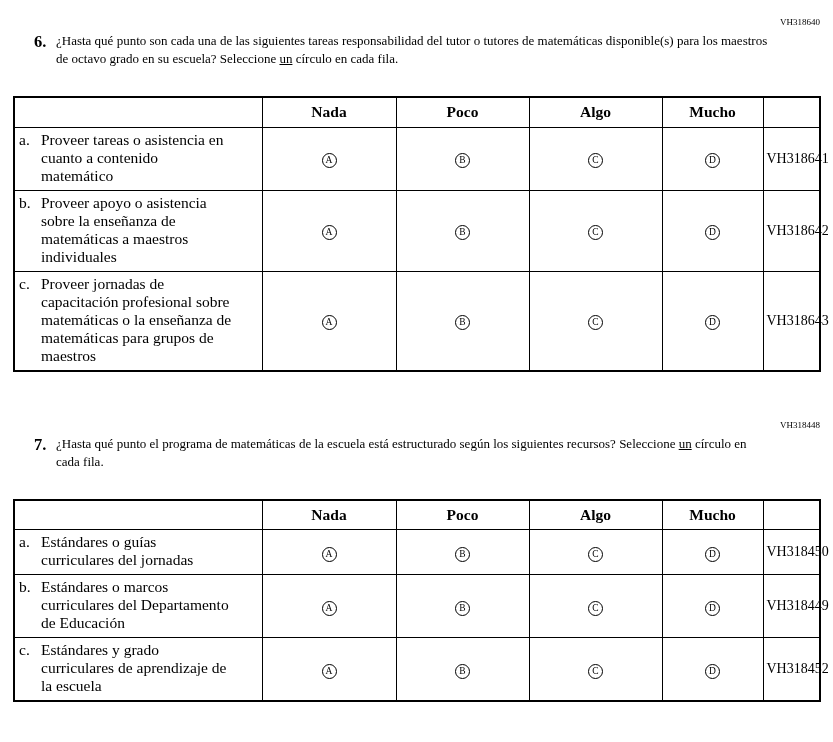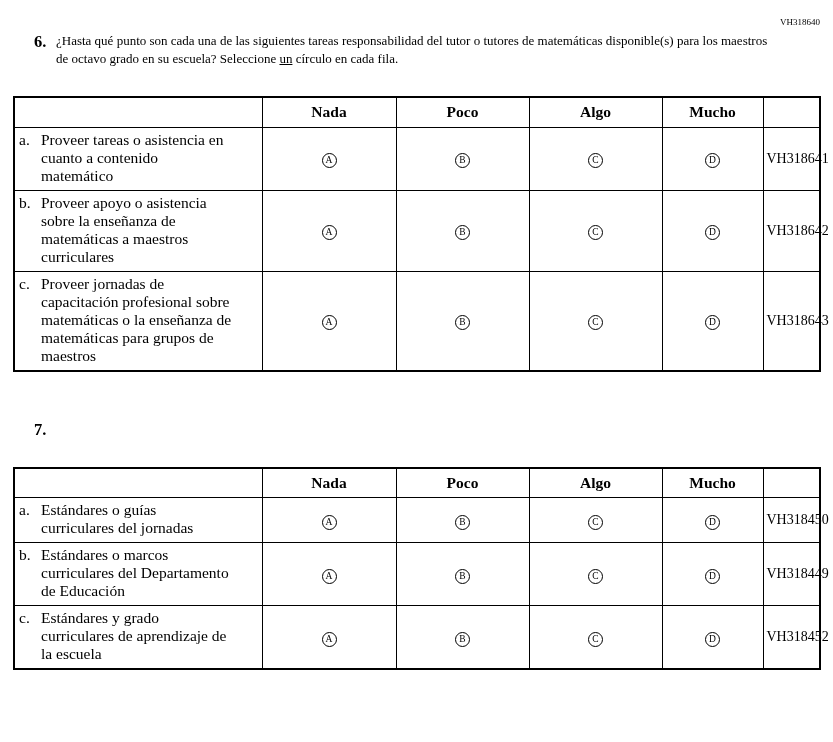--- a/index.html
+++ b/index.html
@@ -130,21 +130,21 @@
       <td class="opt-cell"><span class="circle">A</span></td>
       <td class="opt-cell"><span class="circle">B</span></td>
       <td class="opt-cell"><span class="circle">C</span></td>
       <td class="opt-cell"><span class="circle">D</span></td>
       <td class="code-cell">VH318641</td>
     </tr>
     <tr>
       <td class="label-cell">
         <div class="row-flex">
           <span class="row-letter">b.</span>
-          <span class="row-text">Proveer apoyo o asistencia sobre la enseñanza de matemáticas a maestros curriculares</span>
+          <span class="row-text">Proveer apoyo o asistencia sobre la enseñanza de matemáticas a maestros individuales</span>
         </div>
       </td>
       <td class="opt-cell"><span class="circle">A</span></td>
       <td class="opt-cell"><span class="circle">B</span></td>
       <td class="opt-cell"><span class="circle">C</span></td>
       <td class="opt-cell"><span class="circle">D</span></td>
       <td class="code-cell">VH318642</td>
     </tr>
     <tr>
       <td class="label-cell">
@@ -156,23 +156,25 @@
       <td class="opt-cell"><span class="circle">A</span></td>
       <td class="opt-cell"><span class="circle">B</span></td>
       <td class="opt-cell"><span class="circle">C</span></td>
       <td class="opt-cell"><span class="circle">D</span></td>
       <td class="code-cell">VH318643</td>
     </tr>
   </tbody>
     </table>
 
   <div class="section-2">
+    <div class="q-code-line">VH318448</div>
 
     <div class="question-row">
       <span class="q-number">7.</span>
+      <span class="q-text"><span>¿Hasta qué punto el programa de matemáticas de la escuela está estructurado según los siguientes recursos?  Seleccione </span><span class="u">un</span><span> círculo en cada fila.</span></span>
     </div>
 
     <table class="resp-table">
       <colgroup>
         <col style="width:248px">
           <col style="width:134px">
           <col style="width:133px">
           <col style="width:133px">
           <col style="width:101px">
           <col style="width:57px">

